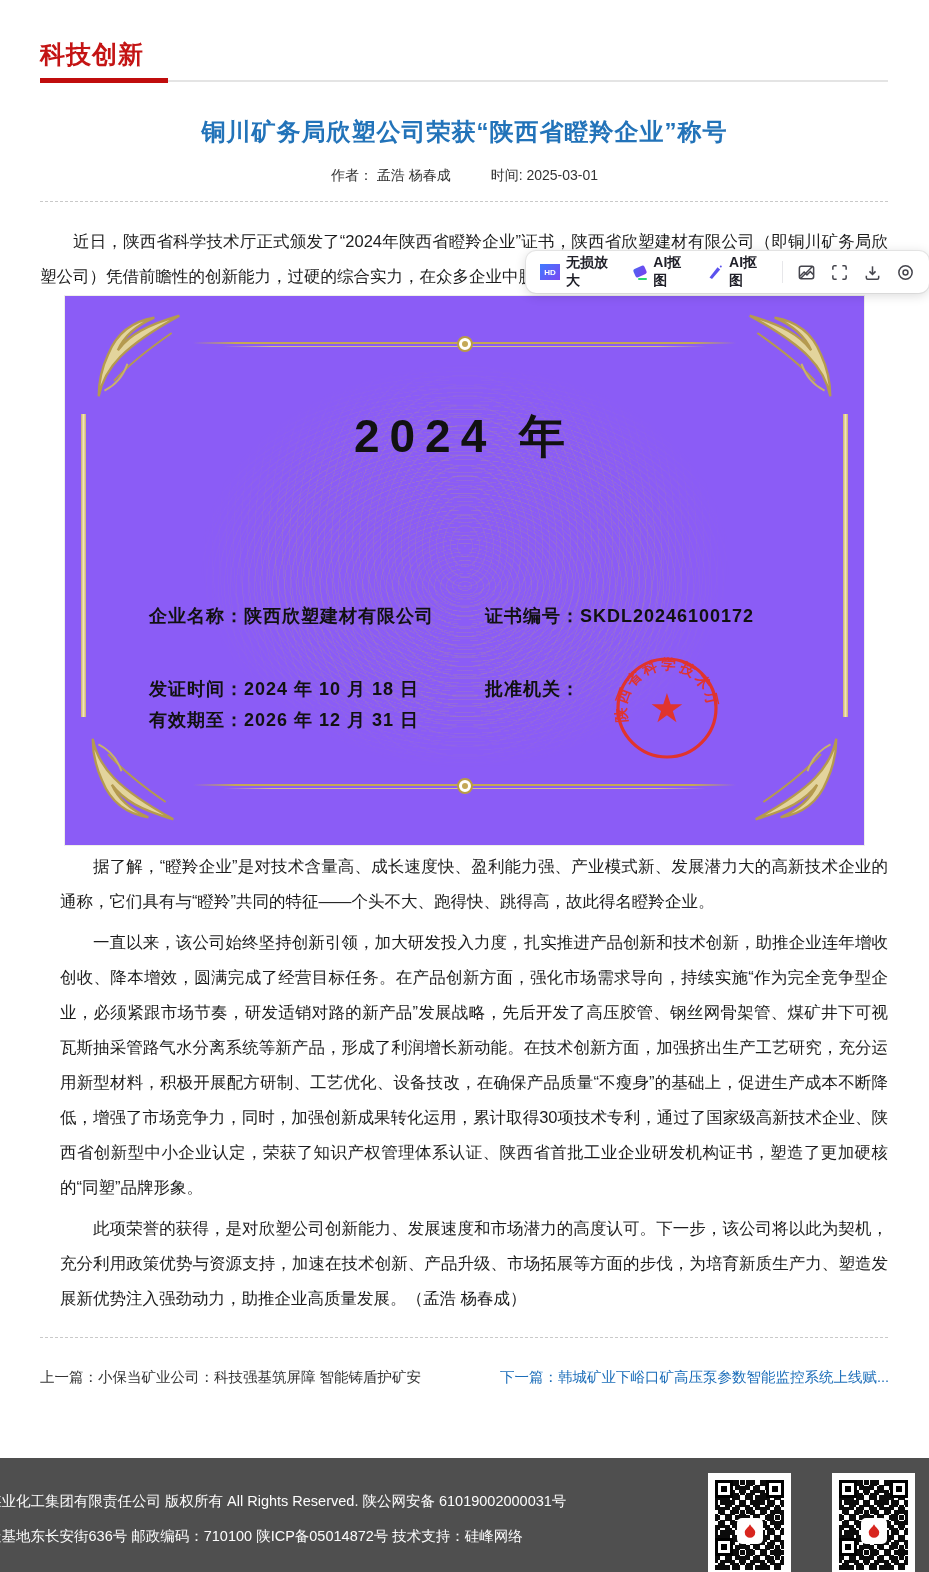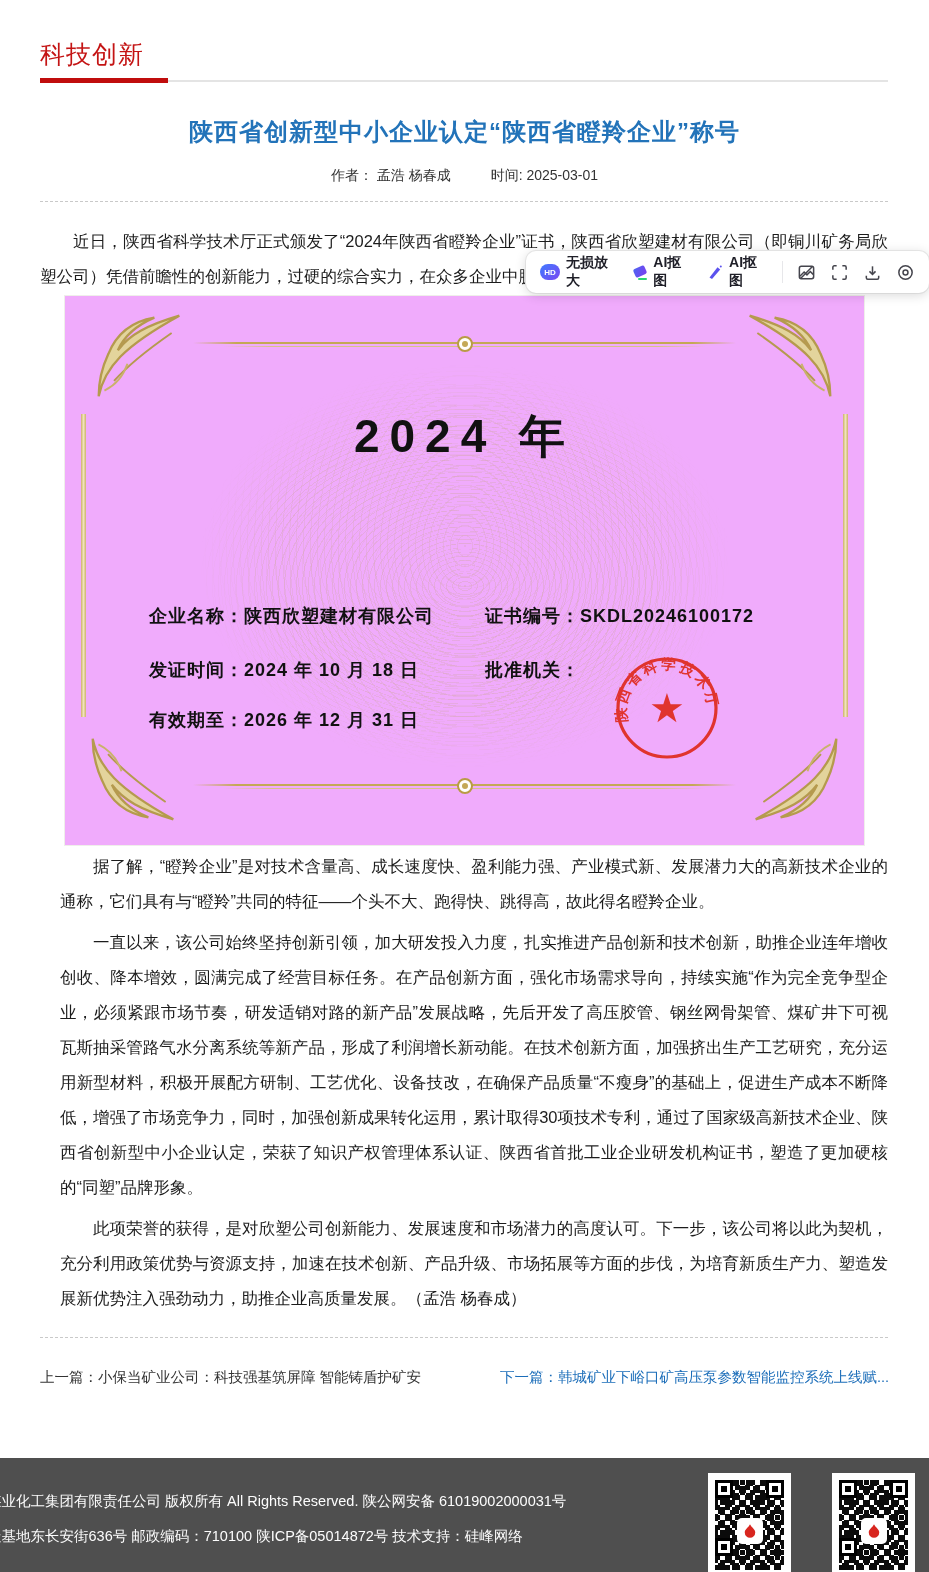--- a/index.html
+++ b/index.html
@@ -1,53 +1,53 @@
 <!DOCTYPE html>
 <html><head>
 <meta charset="utf-8">
 <style>
   * { margin:0; padding:0; box-sizing:border-box; }
   body { background:#fff; font-family:"Liberation Sans","DejaVu Sans",sans-serif; }
   .page { position:relative; width:929px; height:1572px; overflow:hidden; background:#fff; margin:0 auto; }
 
   
-  .category { position:absolute; left:40px; top:38px; font-size:25px; font-weight:400; color:#c41414; letter-spacing:1px; }
+  .category { position:absolute; left:40px; top:38px; font-size:25px; font-weight:700; color:#c41414; letter-spacing:1px; }
   .rule-gray { position:absolute; left:40px; top:80px; width:848px; height:2px; background:#e4e4e4; }
   .rule-red  { position:absolute; left:40px; top:78px; width:128px; height:5px; background:#c00d0d; }
 
   .article-title { position:absolute; left:0; top:116px; width:100%; text-align:center;
     font-size:24px; font-weight:700; color:#2273b9; letter-spacing:1px; }
   .meta { position:absolute; left:0; top:167px; width:100%; text-align:center; font-size:14px; color:#333; }
   .meta span { margin:0 18px; }
   .dashed { position:absolute; left:40px; width:848px; border-top:1px dashed #c9c9c9; }
   .d1 { top:201px; } .d2 { top:1337px; }
 
   .para { font-size:16.5px; line-height:35px; color:#1c1c1c; text-indent:2em; text-align:justify; }
   .p1 { position:absolute; left:40px; top:224px; width:848px; }
   .body-text { position:absolute; left:40px; top:849px; width:848px; }
   .body-text p { margin-bottom:6px;margin-left:20px; }
 
   
   .toolbar { position:absolute; left:526px; top:251px; height:42px; background:#fff; border-radius:10px;
     box-shadow:0 2px 12px rgba(0,0,0,.16), 0 0 0 1px #f0f0f0; display:flex; align-items:center;
     padding:0 14px; gap:14px; z-index:30; }
   .tb-item { display:flex; align-items:center; gap:6px; font-size:14px; font-weight:700; color:#1f1f28; cursor:pointer; }
-  .hd-badge { width:21px; height:16px; border-radius:8px; background:linear-gradient(135deg,#3f7bff,#7a48f2);
+  .hd-badge { width:21px; height:16px; border-radius:0; background:linear-gradient(135deg,#3f7bff,#7a48f2);
     color:#fff; font-size:8px; font-weight:700; display:flex; align-items:center; justify-content:center; }
   .eraser { position:relative; width:15px; height:15px; }
   .eraser::before { content:""; position:absolute; left:1px; top:2px; width:12px; height:9px; border-radius:2px;
     background:linear-gradient(135deg,#4d66f0,#7b3ef0); transform:rotate(-24deg); }
   .eraser::after { content:""; position:absolute; left:5px; bottom:0; width:9px; height:2px; background:#2bd473; border-radius:1px; }
   .pen-icon svg { display:block; }
   .tb-sep { width:1px; height:22px; background:#e7e7ea; }
   .tb-ico { display:flex; align-items:center; cursor:pointer; }
   .tb-ico svg { display:block; }
 
   
-  .cert { position:absolute; left:65px; top:296px; width:799px; height:549px; background:#f0abfc;
+  .cert { position:absolute; left:65px; top:296px; width:799px; height:549px; background:#8b5cf6;
     box-shadow:0 0 0 1px #efefea; overflow:hidden; }
   .mesh { position:absolute; left:90px; top:20px; width:620px; height:500px; opacity:.55;
     background:
       repeating-radial-gradient(ellipse 300px 210px at 50% 54%, rgba(190,165,110,.35) 0 1px, transparent 1px 6px),
       repeating-radial-gradient(ellipse 210px 300px at 50% 46%, rgba(190,165,110,.28) 0 1px, transparent 1px 7px),
       repeating-radial-gradient(ellipse 420px 260px at 50% 50%, rgba(190,165,110,.18) 0 1px, transparent 1px 9px);
     -webkit-mask-image:radial-gradient(ellipse 55% 52% at 50% 50%, #000 55%, transparent 78%);
             mask-image:radial-gradient(ellipse 55% 52% at 50% 50%, #000 55%, transparent 78%); }
   .corner { position:absolute; width:96px; height:96px; }
   .c-tl { left:26px; top:12px; } .c-tr { right:26px; top:12px; transform:scaleX(-1); }
@@ -65,21 +65,21 @@
     background:linear-gradient(90deg,#cdb36a,#f0e3b9,#cdb36a); }
   .sr-l { left:16px; } .sr-r { right:16px; }
   .cert-year { position:absolute; left:0; top:110px; width:100%; text-align:center;
     font-size:46px; font-weight:800; color:#111; letter-spacing:10px; }
   .cert-title { position:absolute; left:0; top:182px; width:100%; text-align:center;
     font-size:54px; font-weight:800; letter-spacing:24px; text-indent:24px;
     background:linear-gradient(180deg,#a5812c 5%,#e0c069 45%,#8a681e 95%);
     -webkit-background-clip:text; background-clip:text; color:transparent; }
   .cert-field { position:absolute; font-size:18px; font-weight:700; color:#111; letter-spacing:1px; }
   .f-l { left:84px; } .f-r { left:420px; }
-  .fr1 { top:308px; } .fr2 { top:362px; } .fr3 { top:412px; }
+  .fr1 { top:308px; } .fr2 { top:381px; } .fr3 { top:412px; }
   .seal { position:absolute; left:548px; top:358px; width:108px; height:108px; }
 
   
   .nav-prev { position:absolute; left:40px; top:1368px; font-size:14.5px; color:#333; cursor:pointer; }
   .nav-next { position:absolute; right:40px; top:1368px; font-size:14.5px; color:#1b6db9; cursor:pointer; max-width:420px;
     white-space:nowrap; overflow:hidden; }
 
   
   .footer { position:absolute; left:0; top:1458px; width:929px; height:114px; background:#4f4f4f; }
   .footer .l1 { position:absolute; left:-13px; top:34px; font-size:14.5px; color:#fdfdfd; white-space:nowrap; }
@@ -98,21 +98,21 @@
 </style>
 </head>
 <body>
 
 <div class="page">
 
   <div class="category">科技创新</div>
   <div class="rule-gray"></div>
   <div class="rule-red"></div>
 
-  <div class="article-title">陕西省创新型中小企业认定“陕西省瞪羚企业”称号</div>
+  <div class="article-title">铜川矿务局欣塑公司荣获“陕西省瞪羚企业”称号</div>
   <div class="meta">
     <span>作者： 孟浩 杨春成</span>
     <span>时间: 2025-03-01</span>
   </div>
   <div class="dashed d1"></div>
 
   <p class="para p1">近日，陕西省科学技术厅正式颁发了“2024年陕西省瞪羚企业”证书，陕西省欣塑建材有限公司（即铜川矿务局欣塑公司）凭借前瞻性的创新能力，过硬的综合实力，在众多企业中脱颖而出</p>
 
   <div class="toolbar">
     <div class="tb-item">

